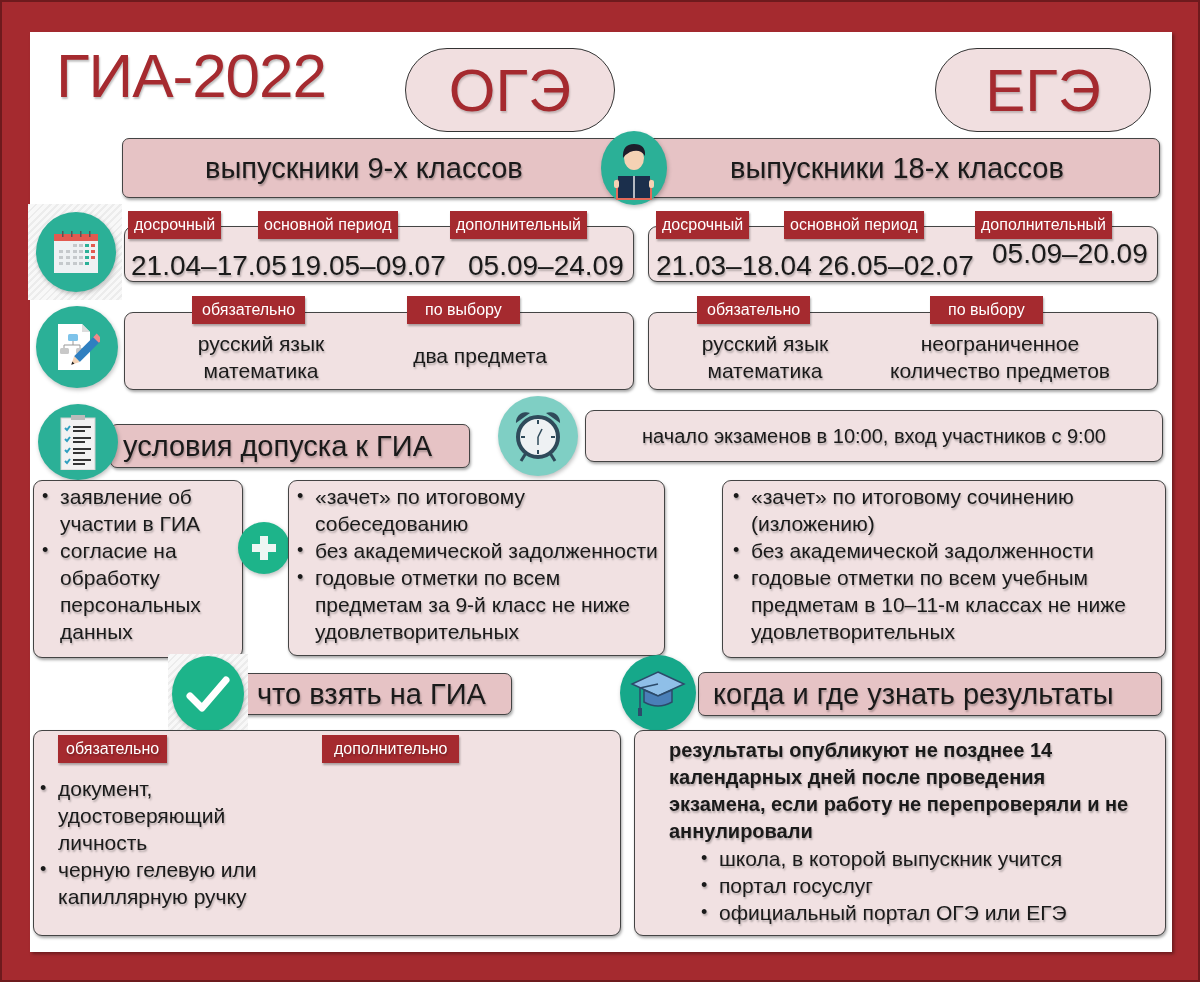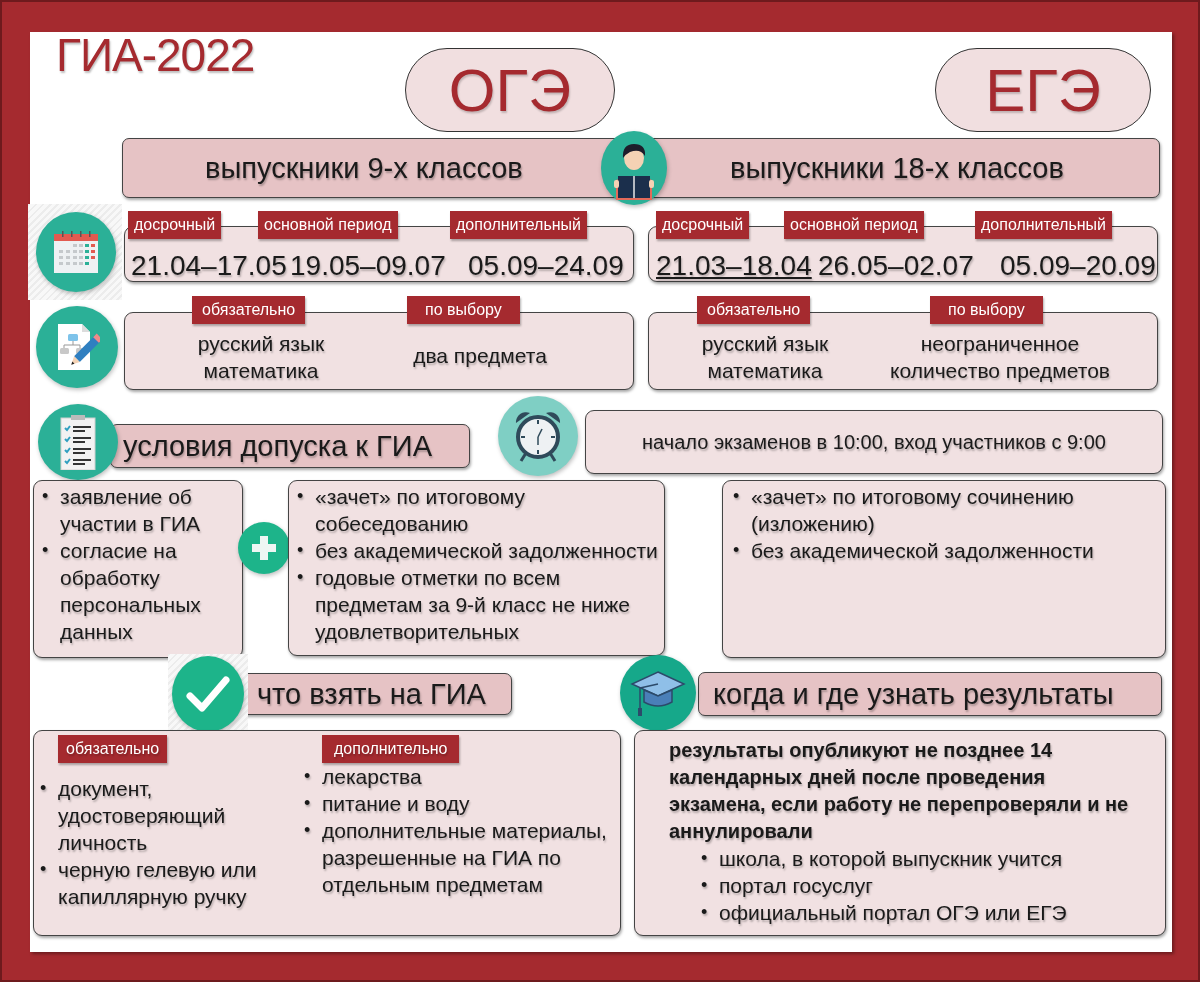--- a/index.html
+++ b/index.html
@@ -13,21 +13,21 @@
   .frame-shadow { position:absolute; left:0; top:0; width:1200px; height:982px; border:2px solid #6e1a1d; pointer-events:none; }
   .card {
     position: absolute; left: 30px; top: 32px; width: 1142px; height: 920px;
     background: #ffffff;
     box-shadow: 2px 2px 3px rgba(0,0,0,0.35);
   }
   .abs { position: absolute; }
   .txt-shadow { text-shadow: 1px 2px 2px rgba(0,0,0,0.28); }
 
   .main-title {
-    left: 56px; top: 28px; font-size: 46px; color: #a52a2f;
+    left: 56px; top: 40px; font-size: 62px; color: #a52a2f;
     letter-spacing: -1px; font-weight: normal;
     text-shadow: 1px 2px 2px rgba(0,0,0,0.25);
   }
   .pill {
     background: #f1dfe0; border: 1.5px solid #333; border-radius: 44px;
     display: flex; align-items: center; justify-content: center;
     color: #a52a2f; font-size: 60px;
     text-shadow: 1px 2px 2px rgba(0,0,0,0.2);
   }
   .band {
@@ -156,23 +156,23 @@
 <div class="tag" style="left:258px;top:211px;">основной период</div>
 <div class="tag" style="left:450px;top:211px;">дополнительный</div>
 <div class="date" style="left:131px;top:250px;">21.04–17.05</div>
 <div class="date" style="left:290px;top:250px;">19.05–09.07</div>
 <div class="date" style="left:468px;top:250px;">05.09–24.09</div>
 
 <div class="abs box" style="left:648px;top:226px;width:510px;height:56px;"></div>
 <div class="tag" style="left:656px;top:211px;">досрочный</div>
 <div class="tag" style="left:784px;top:211px;">основной период</div>
 <div class="tag" style="left:975px;top:211px;">дополнительный</div>
-<div class="date" style="left:656px;top:250px;text-decoration:underline;">21.03–18.04</div>
+<div class="date" style="left:656px;top:250px;">21.03–18.04</div>
 <div class="date" style="left:818px;top:250px;">26.05–02.07</div>
-<div class="date" style="left:992px;top:250px;margin-left:8px;">05.09–20.09</div>
+<div class="date" style="left:992px;top:238px;">05.09–20.09</div>
 
 <div class="circle teal" style="left:36px;top:306px;width:82px;height:82px;">
   <svg width="46" height="50" viewBox="0 0 46 50">
     <path d="M4 2 L28 2 L36 10 L36 48 L4 48 Z" fill="#ffffff"></path>
     <path d="M28 2 L28 10 L36 10Z" fill="#dcdcdc"></path>
     <rect x="14" y="12" width="10" height="7" rx="1.5" fill="#7ec3ea"></rect>
     <rect x="6" y="26" width="9" height="6" rx="1.5" fill="#c8c8c8"></rect>
     <rect x="22" y="26" width="9" height="6" rx="1.5" fill="#c8c8c8"></rect>
     <path d="M19 19 L19 23 L10 23 L10 26 M19 23 L26 23 L26 26" stroke="#999" stroke-width="1" fill="none"></path>
     <g transform="rotate(45 30 30)">
@@ -241,21 +241,21 @@
     <g stroke="#2f4a5a" stroke-width="2">
         <line x1="26" y1="11" x2="26" y2="15"></line>
         <line x1="26" y1="41" x2="26" y2="45"></line>
         <line x1="9" y1="28" x2="13" y2="28"></line>
         <line x1="39" y1="28" x2="43" y2="28"></line>
       </g>
     <line x1="26" y1="28" x2="26" y2="36" stroke="#2f4a5a" stroke-width="1.5"></line>
     <line x1="26" y1="28" x2="30" y2="20" stroke="#2f4a5a" stroke-width="1.5"></line>
   </svg>
 </div>
-<div class="abs box" style="left:585px;top:410px;width:578px;height:64px;display:flex;align-items:center;justify-content:center;">
+<div class="abs box" style="left:585px;top:410px;width:578px;height:52px;display:flex;align-items:center;justify-content:center;">
   <span class="txt-shadow" style="font-size:20px;">начало экзаменов в 10:00, вход участников с 9:00</span>
 </div>
 
 <div class="abs box body-txt" style="left:33px;top:480px;width:210px;height:178px;padding:2px 6px 0 4px;">
   <ul class="blist">
     <li>заявление об участии в ГИА</li>
     <li>согласие на обработку персональных данных</li>
   </ul>
 </div>
 <div class="circle green" style="left:238px;top:522px;width:52px;height:52px;">
@@ -268,20 +268,21 @@
   <ul class="blist">
     <li>«зачет» по итоговому собеседованию</li>
     <li>без академической задолженности</li>
     <li>годовые отметки по всем предметам за 9-й класс не ниже удовлетворительных</li>
   </ul>
 </div>
 <div class="abs box body-txt" style="left:722px;top:480px;width:444px;height:178px;padding:2px 6px 0 6px;">
   <ul class="blist">
     <li>«зачет» по итоговому сочинению (изложению)</li>
     <li>без академической задолженности</li>
+    <li>годовые отметки по всем учебным предметам в 10–11-м классах не ниже удовлетворительных</li>
   </ul>
 </div>
 
 <div class="abs band section-label" style="left:230px;top:673px;width:282px;height:42px;padding-left:26px;">
   <span>что взять на ГИА</span>
 </div>
 <div class="hatch" style="left:168px;top:654px;width:80px;height:82px;"></div>
 <div class="circle green" style="left:172px;top:656px;width:72px;height:76px;">
   <svg width="44" height="40" viewBox="0 0 44 40">
       <path d="M4 22 L16 34 L40 6" stroke="#ffffff" stroke-width="7" fill="none" stroke-linecap="round" stroke-linejoin="round"></path>
@@ -301,25 +302,20 @@
   </svg>
 </div>
 
 <div class="abs box body-txt" style="left:33px;top:730px;width:588px;height:206px;">
   <div class="tag" style="left:24px;top:4px;padding:2px 8px;">обязательно</div>
   <div class="tag" style="left:288px;top:4px;padding:2px 12px;">дополнительно</div>
   <ul class="blist" style="position:absolute;left:2px;top:44px;width:260px;">
     <li>документ, удостоверяющий личность</li>
     <li>черную гелевую или капиллярную ручку</li>
   </ul>
-  <ul class="blist" style="position:absolute;left:266px;top:32px;width:318px;">
-    <li>лекарства</li>
-    <li>питание и воду</li>
-    <li>дополнительные материалы, разрешенные на ГИА по отдельным предметам</li>
-  </ul>
 </div>
 
 <div class="abs box body-txt" style="left:634px;top:730px;width:532px;height:206px;padding:6px 20px 0 34px;">
   <div style="font-weight:bold;font-size:20px;">результаты опубликуют не позднее 14 календарных дней после проведения экзамена, если работу не перепроверяли и не аннулировали</div>
   <ul class="blist" style="margin-left:28px;">
     <li>школа, в которой выпускник учится</li>
     <li>портал госуслуг</li>
     <li>официальный портал ОГЭ или ЕГЭ</li>
   </ul>
 </div>

